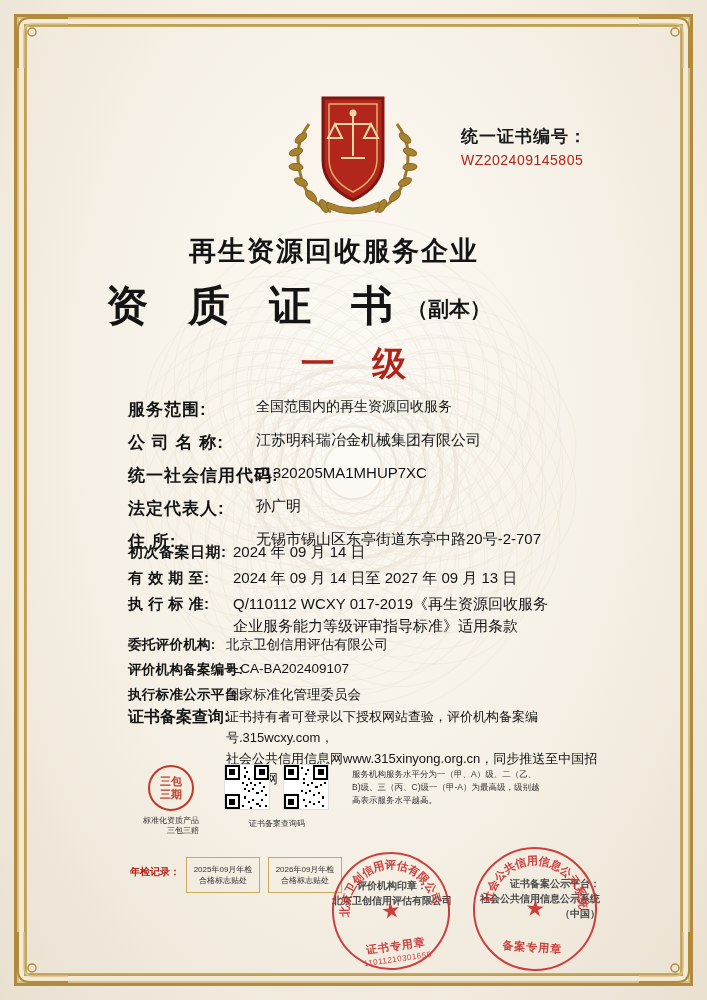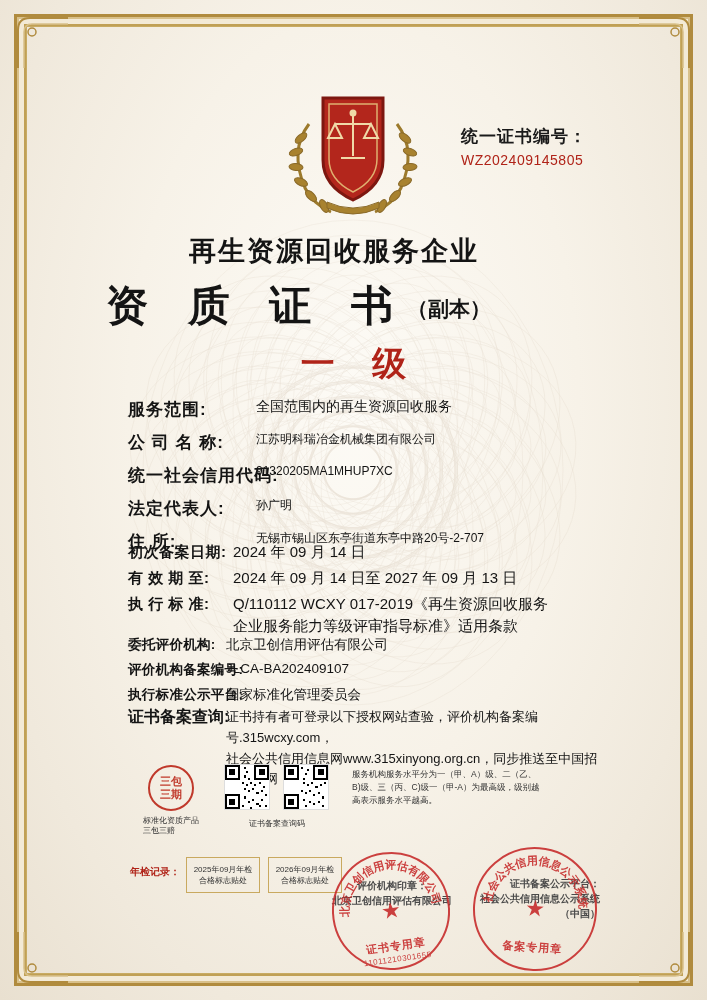--- a/index.html
+++ b/index.html
@@ -73,21 +73,21 @@
   }
 
   .fields { position:absolute; left:128px; top:398px; width:470px; }
   .row { display:flex; align-items:flex-start; margin-bottom:9px; }
   .row .k {
     color:#141414; font-weight:bold; white-space:nowrap;
   }
   .row .v { color:#141414; }
 
   .block-a .k { font-size:17px; width:128px; letter-spacing:1px; }
-  .block-a .v { font-size:12px; }
+  .block-a .v { font-size:15px; }
   .block-a .row { margin-bottom:10px; }
 
   .scope .v { font-size:14px; }
 
   .block-b { position:absolute; left:128px; top:543px; width:500px; }
   .block-b .k { font-size:15px; width:105px; letter-spacing:.5px; }
   .block-b .v { font-size:15px; }
   .block-b .row { margin-bottom:7px; }
   .block-b .v .l2 { display:block; margin-top:3px; }
 
@@ -95,21 +95,21 @@
   .block-c .k { font-size:13.5px; width:98px; letter-spacing:.3px; }
   .block-c .v { font-size:13.5px; }
   .block-c .row { margin-bottom:7px; }
 
   .query { position:absolute; left:128px; top:707px; width:470px; }
   .query .k { font-size:16px; font-weight:bold; width:98px; }
   .query .v { font-size:13px; line-height:1.6; }
   .query .v .l2 { display:block; }
 
   
-  .badge-3b { position:absolute; left:143px; top:765px; width:56px; text-align:left; }
+  .badge-3b { position:absolute; left:143px; top:765px; width:56px; text-align:right; }
   .badge-3b .ring {
     width:46px; height:46px; border-radius:50%; border:2px solid #c0392b;
     margin:0 auto; color:#c0392b; font-size:11px; font-weight:bold;
     display:flex; flex-direction:column; align-items:center; justify-content:center;
     line-height:1.15;
   }
   .badge-3b .cap { font-size:8px; color:#333; margin-top:5px; line-height:1.3; }
 
   .qr { position:absolute; top:764px; width:46px; height:46px; background:#fff;
         border:1px solid #ddd; }

